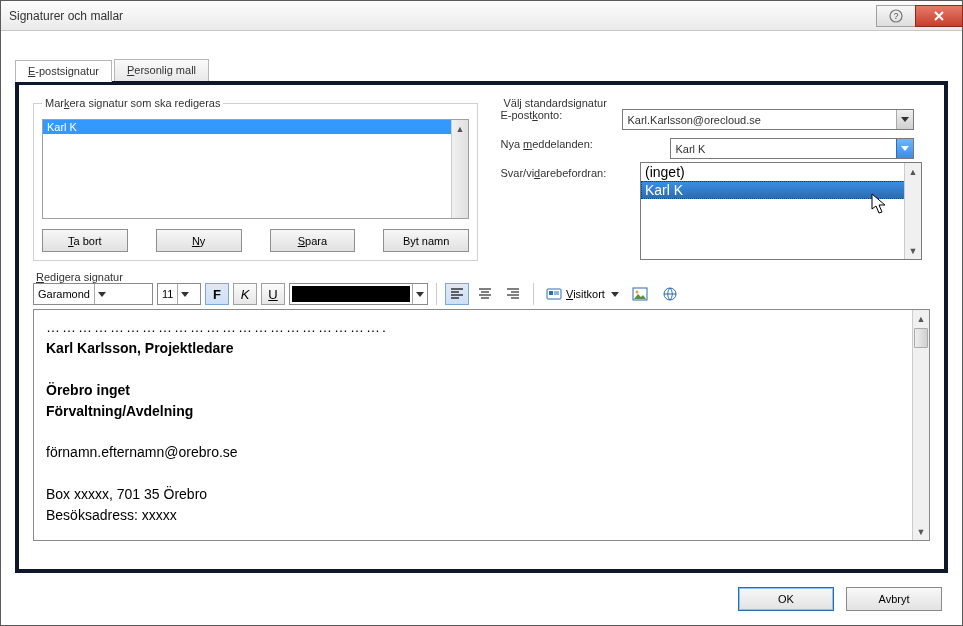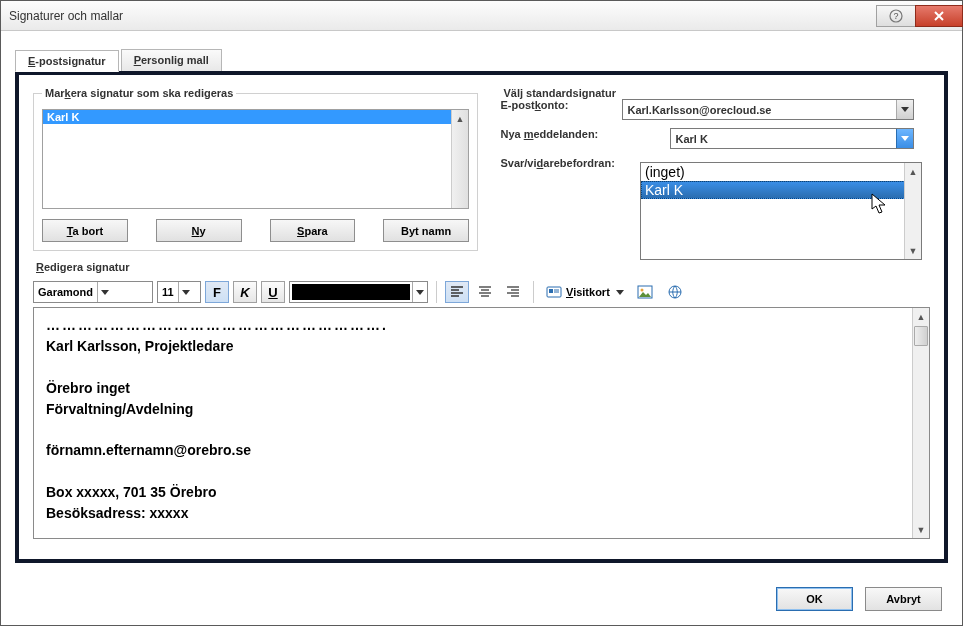--- a/index.html
+++ b/index.html
@@ -5,21 +5,21 @@
   * { box-sizing: border-box; font-family: 'Segoe UI', Tahoma, sans-serif; }
   body { margin: 0; background: #c8c8c8; width: 963px; height: 626px; overflow: hidden; }
   .dialog { position: absolute; left: 0; top: 0; width: 963px; height: 626px; background: #fff; border: 1px solid #5a5a5a; }
   .titlebar { height: 30px; background: linear-gradient(#fdfdfd,#eaeaea); border-bottom: 1px solid #c8c8c8; display: flex; align-items: center; }
   .titlebar .title { font-size: 12px; padding-left: 8px; flex: 1; color: #333; }
   .titlebar .btns { display: flex; }
   .titlebar .btn { width: 40px; height: 22px; border: 1px solid #a0a0a0; margin-right: -1px; display: flex; align-items: center; justify-content: center; font-size: 13px; background: linear-gradient(#f7f7f7,#dedede); }
   .titlebar .btn.help { border-radius: 0; color:#555; }
   .titlebar .btn.close { width: 48px; background: linear-gradient(#e67a6c,#c7402a); color: #fff; border-color:#8e2b1b; font-size:15px; font-weight:bold;}
   .titlebar .btn.close svg { width:12px; height:12px; }
-  .body { padding: 18px 14px 14px 14px; position: relative; height: calc(100% - 30px); font-weight: bold; }
+  .body { padding: 28px 14px 14px 14px; position: relative; height: calc(100% - 30px); }
   .tabstrip { display: flex; position: relative; z-index: 2; }
   .tab { font-size: 11px; padding: 4px 12px; border: 1px solid #b6b6b6; background: linear-gradient(#fafafa,#e8e8e8); border-bottom: none; margin-right: 2px; color:#333;}
   .tab.active { background: #fff; border-bottom: 1px solid #fff; position: relative; top: 1px; }
   .panel { border: 4px solid #0f172a; padding: 12px 14px; position: relative; background:#fff; height:492px; }
   .underline { text-decoration: underline; }
   fieldset { border: 1px solid #d0d0d0; font-size: 11px; padding: 10px 8px 8px 8px; margin: 0 0 10px 0; }
   fieldset.top-left { width: 445px; display:inline-block; vertical-align:top; }
   fieldset.top-right { width: 430px; display:inline-block; vertical-align:top; margin-left: 10px; border:none; padding-top:0;}
   legend { font-size: 11px; padding: 0 3px; color:#333; }
   .listbox { border: 1px solid #a0a0a0; height: 100px; font-size: 11px; background:#fff; overflow:hidden; position:relative;}
@@ -38,41 +38,41 @@
   .tri { width:0;height:0;border-left:4px solid transparent;border-right:4px solid transparent;border-top:5px solid #333;}
   .tri.white{border-top-color:#fff;}
   .dropdown-pop { position:absolute; left:640px; top:162px; width:282px; border:1px solid #7a7a7a; background:#fff; z-index:50;}
   .dropdown-pop .ditem { font-size:14px; padding:1px 4px; }
   .dropdown-pop .ditem.sel { background: linear-gradient(#3a8ee6,#2a6db0); color:#fff; border:1px dotted #08427a; padding:0 3px;}
   .dropdown-pop .scroll { position:absolute; right:0; top:0; bottom:0; width:17px; background:#f0f0f0; border-left:1px solid #ccc;}
   .dropdown-pop .scroll .ar { height:17px; display:flex;align-items:center;justify-content:center; font-size:9px; color:#555; position:absolute;left:0;right:0;}
   .dropdown-pop .scroll .ar.bot{bottom:0;}
   .cursor { position:absolute; z-index:100; }
   fieldset.editor { width: 100%; border:none; padding:0;}
-  .toolbar { display:flex; align-items:center; gap:4px; margin:8px 0 4px 0;}
+  .toolbar { display:flex; align-items:center; gap:4px; margin:0 0 4px 0;}
   .tcombo { height:22px; border:1px solid #8a8a8a; background:#fff; display:flex; align-items:center; font-size:11px;}
   .tcombo .tval { padding:0 4px;}
   .tcombo .tdrop { width:15px; height:100%; border-left:1px solid #aaa; display:flex;align-items:center;justify-content:center;}
   .tbtn { width:24px; height:22px; border:1px solid #a0a0a0; background:linear-gradient(#fbfbfb,#e6e6e6); display:flex;align-items:center;justify-content:center; font-size:13px;}
   .tbtn.pressed{background:linear-gradient(#e0e9f5,#cde0f5); border-color:#7da7d9;}
   .colorswatch { height:22px; border:1px solid #8a8a8a; display:flex;}
   .colorswatch .sw { width:118px; background:#000; margin:2px;}
   .colorswatch .cdrop { width:15px; border-left:1px solid #aaa; display:flex;align-items:center;justify-content:center;}
   .sep { width:1px; height:22px; background:#ccc; margin:0 4px;}
   .iconbtn { width:26px; height:22px; border:1px solid transparent; display:flex;align-items:center;justify-content:center;}
   .visitk { display:flex; align-items:center; font-size:11px; border:1px solid transparent; padding:0 3px; height:22px; gap:4px;}
   .editorbox { border:1px solid #8a8a8a; height:232px; padding:8px 12px; font-family: Garamond, 'Times New Roman', serif; font-size:14px; position:relative; overflow:hidden;}
   .editorbox .escroll { position:absolute; right:0; top:0; bottom:0; width:17px; background:#f0f0f0; border-left:1px solid #ccc;}
   .editorbox .escroll .ar{height:17px;display:flex;align-items:center;justify-content:center;font-size:9px;color:#555;position:absolute;left:0;right:0;}
   .editorbox .escroll .ar.bot{bottom:0;}
   .editorbox .escroll .thumb{position:absolute;left:1px;right:1px;top:18px;height:20px;background:linear-gradient(to right,#eee,#d0d0d0);border:1px solid #aaa;border-radius:1px;}
   .editorbox p { margin:0 0 2px 0; line-height:1.35;}
   .editorbox .dots { letter-spacing: 2px; font-family:sans-serif;}
   .footer { position:absolute; right:20px; bottom:14px; display:flex; gap:12px;}
-  .footer .fbtn { width:77px; height:24px; border:1px solid #8a8a8a; background:linear-gradient(#f8f8f8,#e2e2e2); font-size:11px; display:flex;align-items:center;justify-content:center;}
+  .footer .fbtn { width:96px; height:24px; border:1px solid #8a8a8a; background:linear-gradient(#f8f8f8,#e2e2e2); font-size:11px; display:flex;align-items:center;justify-content:center;}
   .footer .fbtn.default{border:1px solid #2a6db0; box-shadow:0 0 0 1px #8fc0ef inset;}
   svg.icon{width:16px;height:16px;}
   .dropdown-pop{height:98px;}
 </style>
 </head>
 <body>
 
 <div class="dialog">
   <div class="titlebar">
     <div class="title">Signaturer och mallar</div>

